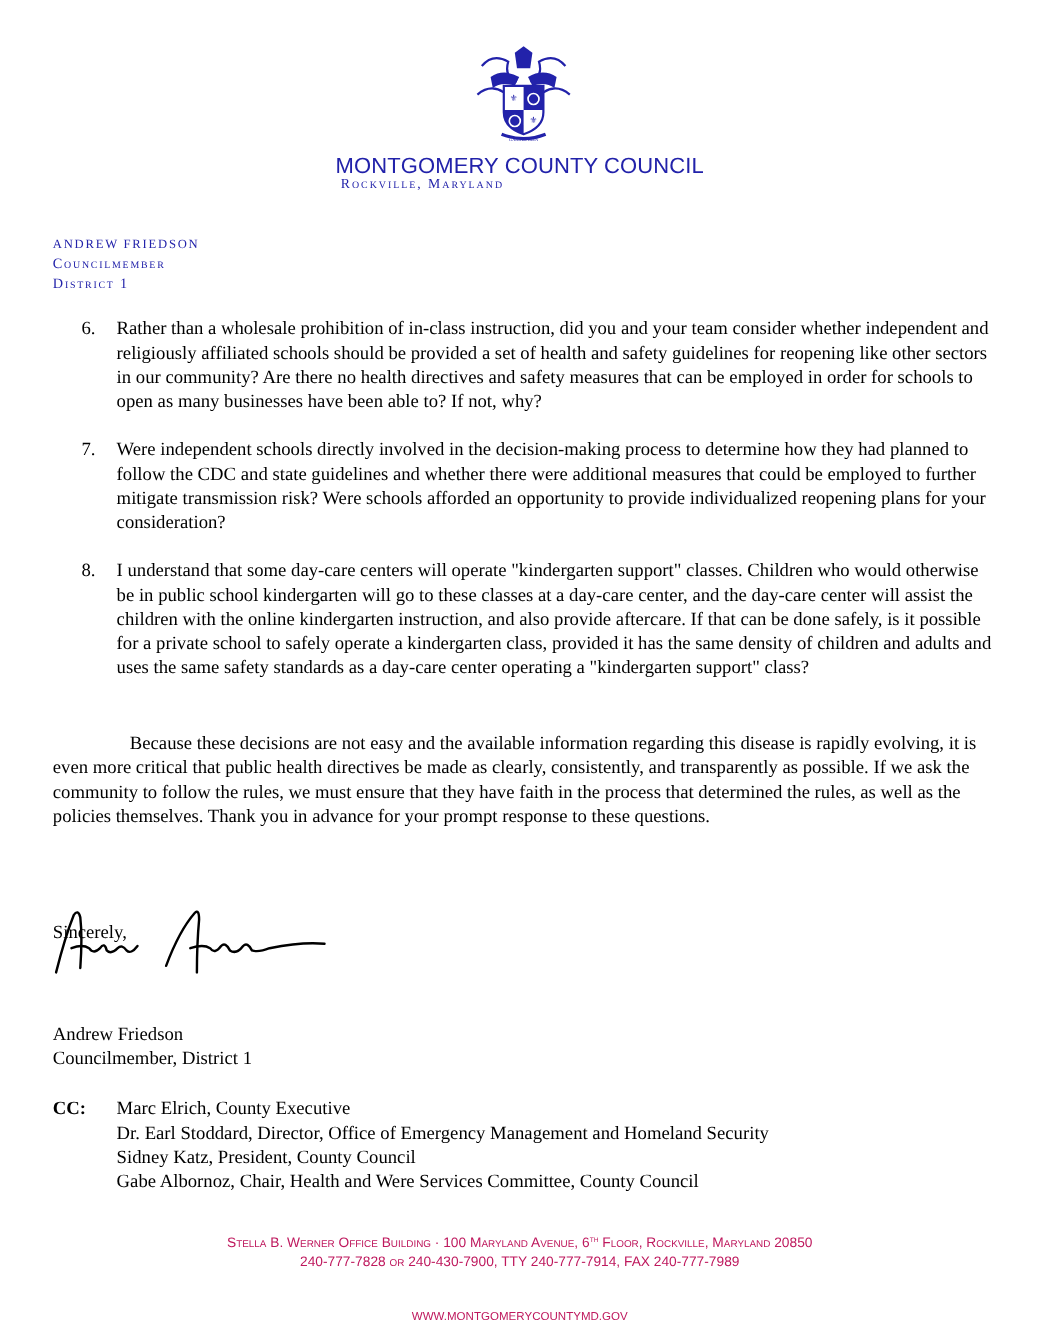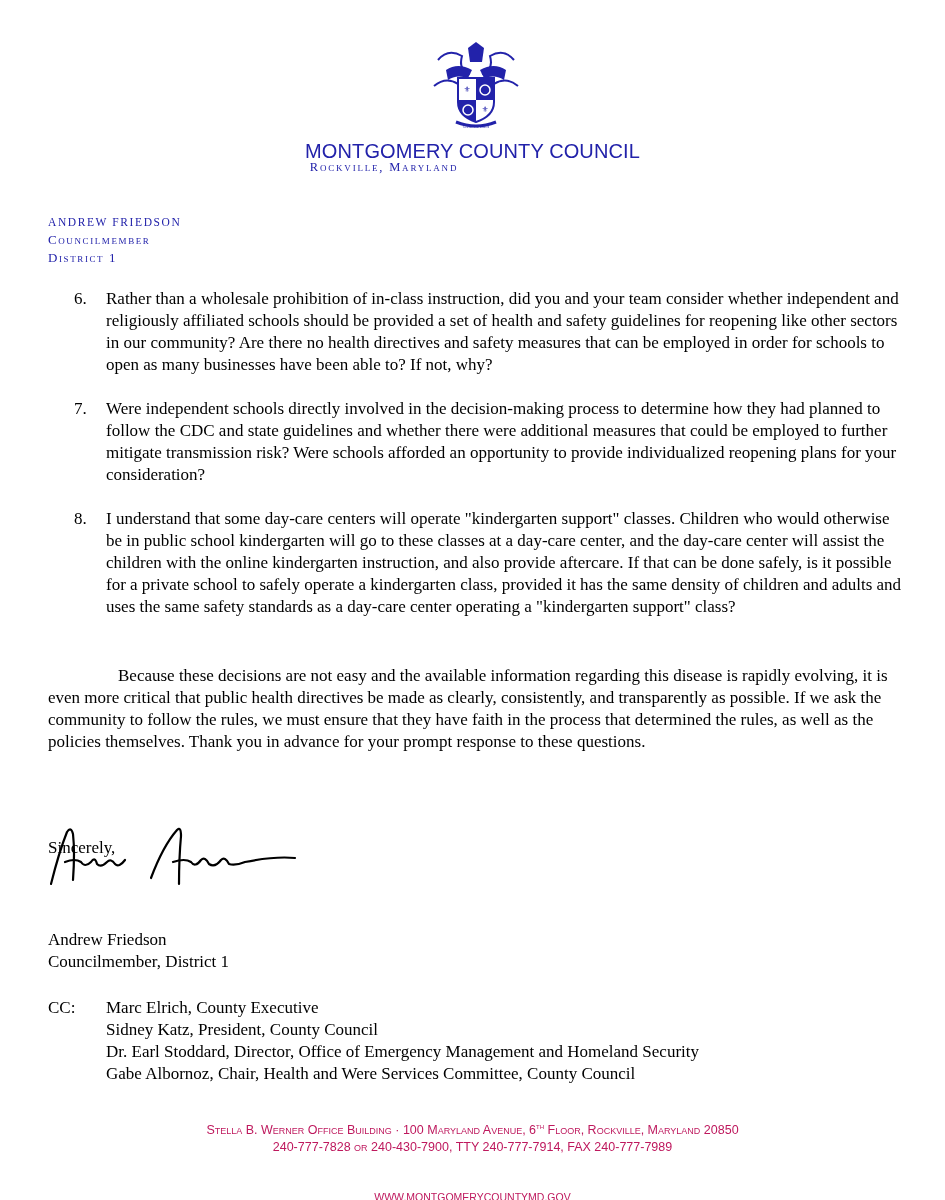--- a/index.html
+++ b/index.html
@@ -16,21 +16,21 @@
   .body-text { font-size: 17px; line-height: 22px; margin-top: 40px; }
   ol.questions { position: absolute; left: 48px; top: 288px; width: 860px; margin: 0; padding: 0; list-style: none; }
   ol.questions li { position: relative; padding-left: 58px; margin-bottom: 22px; }
   ol.questions li .num { position: absolute; left: 26px; top: 0; }
   #closing-para { position: absolute; left: 48px; top: 665px; width: 860px; text-indent: 70px; margin: 0; }
   #sincerely { position: absolute; left: 48px; top: 797px; }
   #signature { position: absolute; left: 45px; top: 822px; width: 260px; height: 70px; }
   #sig-name { position: absolute; left: 48px; top: 889px; }
   #sig-title { position: absolute; left: 48px; top: 911px; }
   #cc { position: absolute; left: 48px; top: 957px; }
-  #cc .label { position: absolute; left: 0; top: 0; }
+  #cc .label { position: absolute; left: 0; top: 0; font-weight: bold; }
   #cc .list { position: absolute; left: 58px; top: 0; white-space: nowrap; }
   #footer { position: absolute; left: 0; width: 945px; top: 1118px; text-align: center;
             font-family: "Liberation Sans", sans-serif; color: #be185d; font-size: 12.5px; line-height: 17px; }
   #footer .sc { font-variant: small-caps; }
   #footer .web { font-size: 10.5px; margin-top: 33px; }
   sup { font-size: 8px; vertical-align: 5px; }
 </style>
 </head>
 <body>
 
@@ -92,22 +92,22 @@
   </g>
 </svg>
 
 <div id="sig-name" class="body-text">Andrew Friedson</div>
 <div id="sig-title" class="body-text">Councilmember, District 1</div>
 
 <div id="cc" class="body-text">
   <div class="label">CC:</div>
   <div class="list">
     <div>Marc Elrich, County Executive</div>
+    <div>Dr. Earl Stoddard, Director, Office of Emergency Management and Homeland Security</div>
     <div>Sidney Katz, President, County Council</div>
-    <div>Dr. Earl Stoddard, Director, Office of Emergency Management and Homeland Security</div>
     <div>Gabe Albornoz, Chair, Health and Were Services Committee, County Council</div>
   </div>
 </div>
 
 <div id="footer">
   <div class="sc"><span>Stella B. Werner Office Building · 100 Maryland Avenue, 6</span><sup>th</sup><span> Floor, Rockville, Maryland 20850</span></div>
   <div><span>240-777-7828 </span><span class="sc">or</span><span> 240-430-7900, TTY 240-777-7914, FAX 240-777-7989</span></div>
   <div class="web">WWW.MONTGOMERYCOUNTYMD.GOV</div>
 </div>
 

